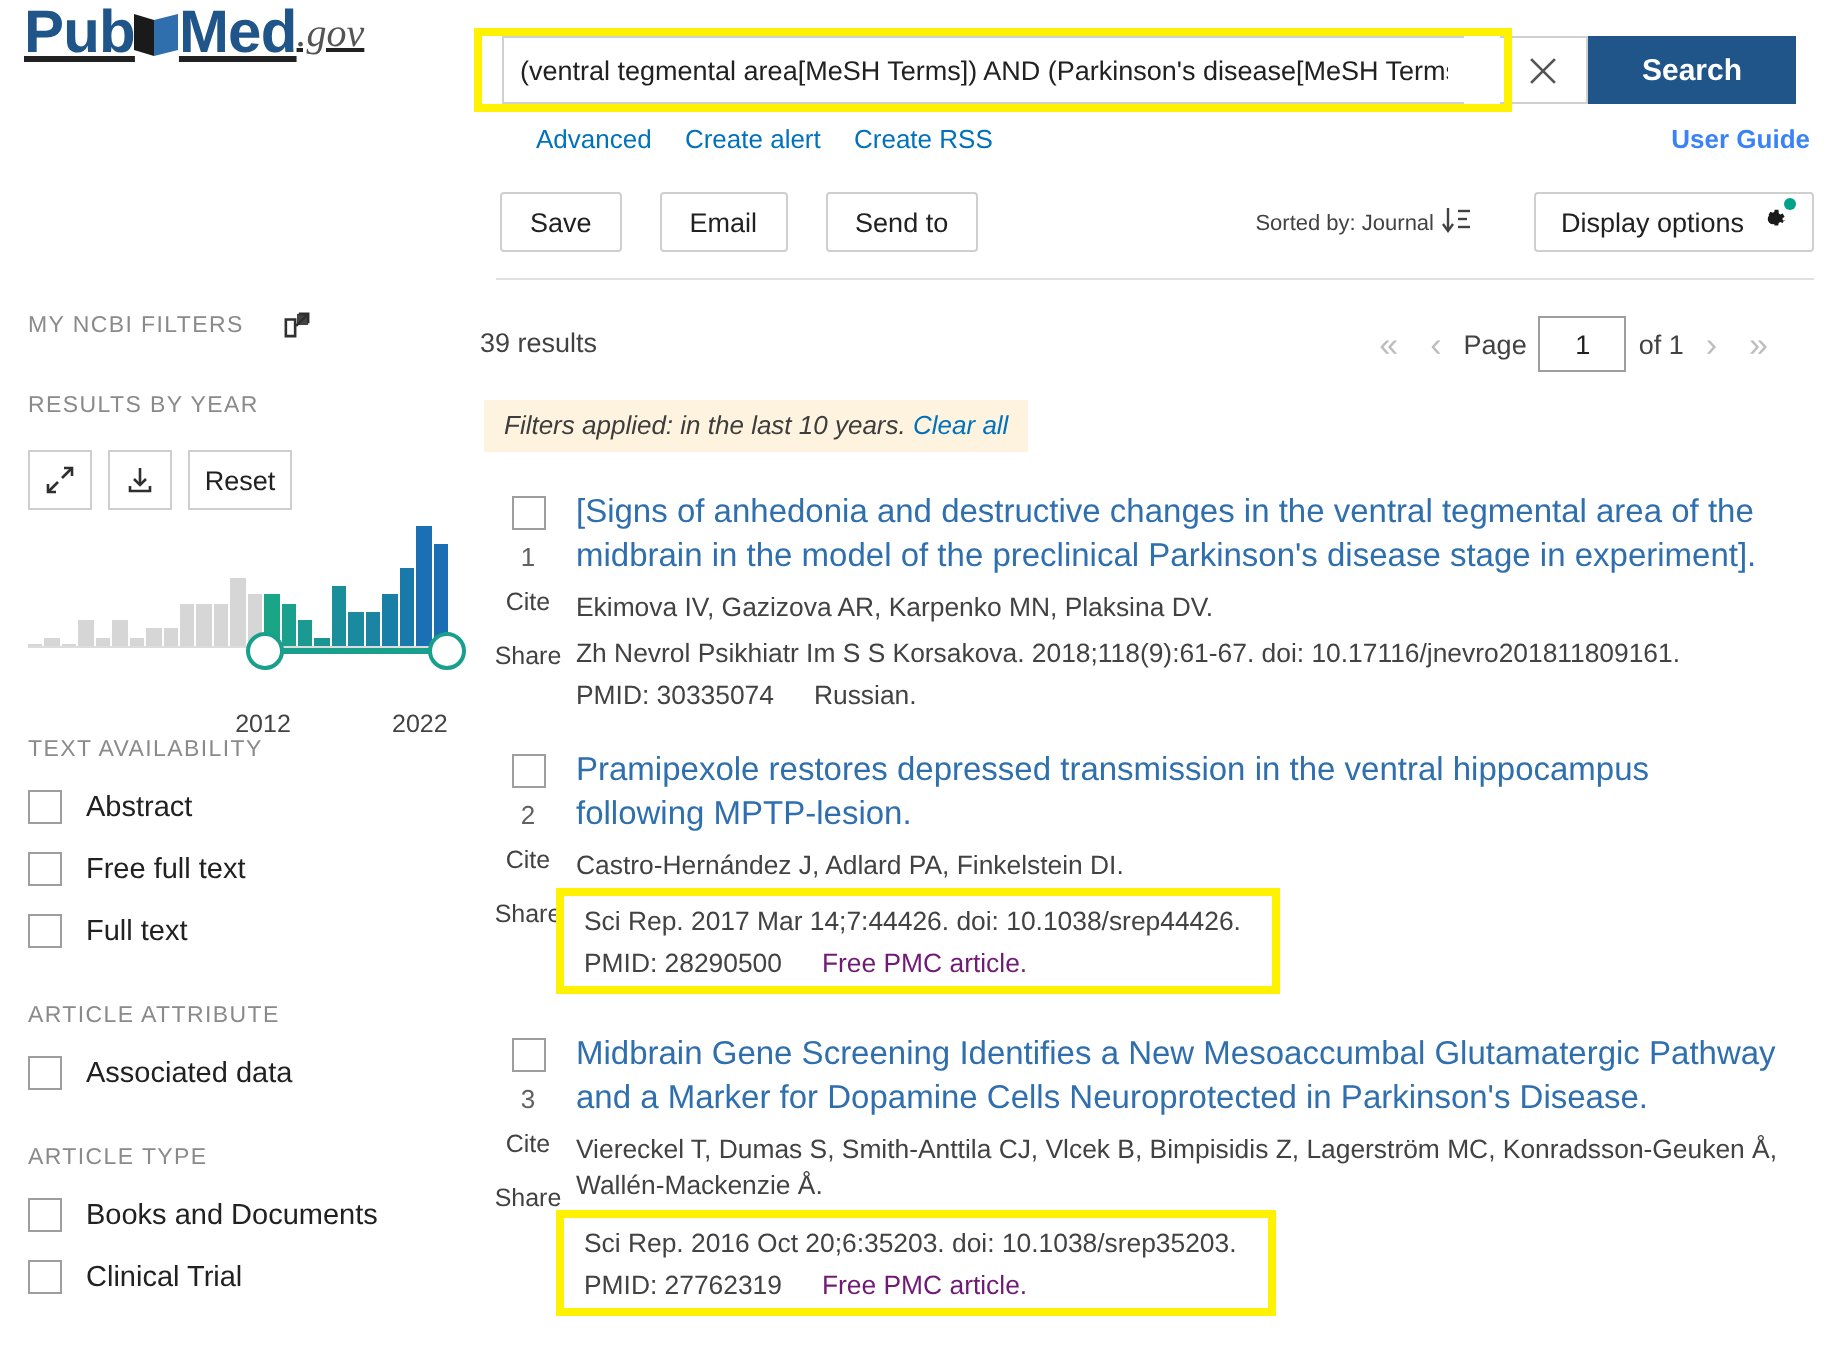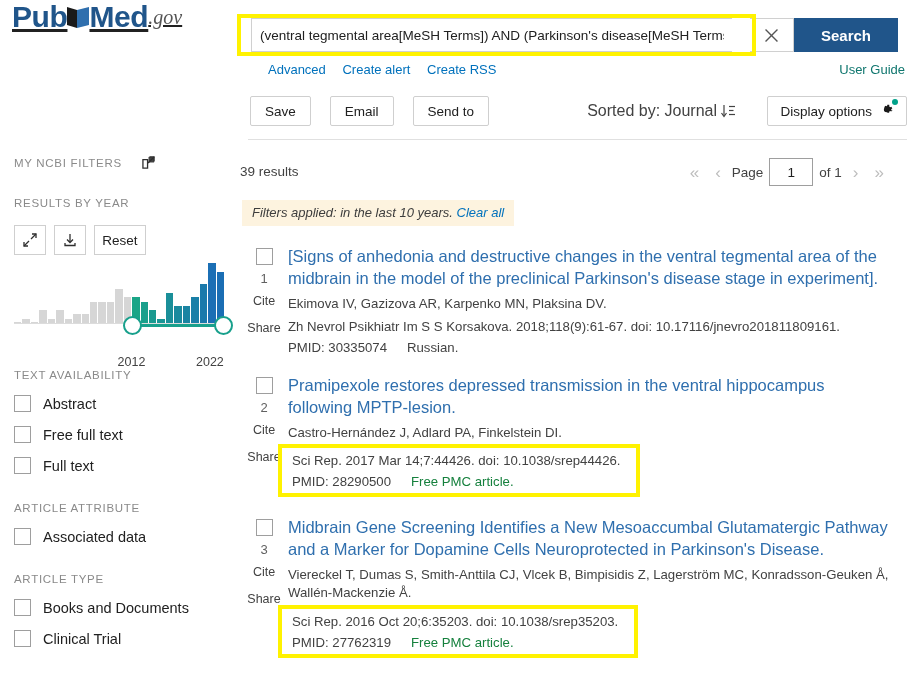--- a/index.html
+++ b/index.html
@@ -38,32 +38,32 @@
     display: flex; align-items: center; justify-content: center; cursor: pointer;
   }
   .clear-btn svg { width: 17px; height: 17px; }
   .search-btn {
     position: absolute; left: 794px; top: 18px; width: 104px; height: 34px;
     background: #20558a; color: #fff; border: none; font-size: 15px; font-weight: bold;
     font-family: "Liberation Sans", sans-serif; cursor: pointer;
   }
   .sub-links { position: absolute; left: 249px; top: 62px; font-size: 13px; margin-left: 19px; }
   .sub-links a { color: #0071bc; text-decoration: none; margin-right: 13px; cursor: pointer; }
-  .user-guide { position: absolute; right: 14px; top: 62px; font-size: 13px; color: #0f766e;
-                text-decoration: none; cursor: pointer; }
+  .user-guide { position: absolute; right: 14px; top: 62px; font-size: 13px; color: #3b82f6;
+                text-decoration: none; cursor: pointer; font-weight: bold; }
 
   
   .actionbar { position: relative; height: 52px; border-bottom: 1px solid #e0e0e0;
                margin: 0 12px 0 248px; }
   .act-btns { position: absolute; left: 2px; top: 8px; display: flex; gap: 19px; }
   .act-btn { height: 30px; padding: 0 14px; background: #fff; border: 1px solid #cfcfcf;
              font-size: 13.5px; color: #212121; cursor: pointer; border-radius: 2px;
              font-family: "Liberation Sans", sans-serif; }
-  .sortwrap { position: absolute; right: 170px; top: 14px; font-size: 16px; color: #424242;
-              display: flex; align-items: center; gap: 4px; cursor: pointer; }
+  .sortwrap { position: absolute; right: 170px; top: 14px; font-size: 11px; color: #424242;
+              display: flex; align-items: flex-end; gap: 4px; cursor: pointer; }
   .disp-btn { position: absolute; right: 0; top: 8px; height: 30px; padding: 0 12px;
               background: #fff; border: 1px solid #cfcfcf; font-size: 13.5px; color: #212121;
               display: flex; align-items: center; gap: 7px; cursor: pointer; border-radius: 2px; }
   .gear-wrap { position: relative; display: inline-block; }
   .gear-dot { position: absolute; right: -4px; top: -3px; width: 6px; height: 6px;
               border-radius: 50%; background: #00a28a; }
 
   
   .body { display: flex; }
   .sidebar { width: 236px; padding: 16px 12px 0 14px; flex: none; }
@@ -114,21 +114,21 @@
   .art-cb { width: 17px; height: 17px; border: 1px solid #9e9e9e; background:#fff;
             margin: 0 auto 6px auto; }
   .art-num { font-size: 13px; color: #616161; margin-bottom: 8px; }
   .art-act { font-size: 12.5px; color: #424242; margin-bottom: 13px; cursor: pointer; }
   .art-body { flex: 1; padding-right: 14px; }
   .art-title { font-size: 16.5px; line-height: 1.32; color: #2f6fae; text-decoration: none;
                display: block; cursor: pointer; }
   .art-authors { font-size: 13.2px; color: #424242; margin-top: 5px; line-height: 1.4; }
   .art-cite { font-size: 13.2px; color: #424242; margin-top: 4px; line-height: 1.45; }
   .art-pmid { font-size: 13.2px; color: #424242; margin-top: 4px; }
-  .free-pmc { color: #15803d; margin-left: 20px; }
+  .free-pmc { color: #701a75; margin-left: 20px; }
 
   .boxed { display: inline-block; border: 4px solid #fff200; padding: 3px 16px 4px 10px;
            margin-left: -10px; margin-top: 2px; position: relative; z-index: 3; background: #fff; }
   .boxed .art-cite { margin-top: 0; }
 </style>
 </head>
 <body>
 
 <div id="page">
 

